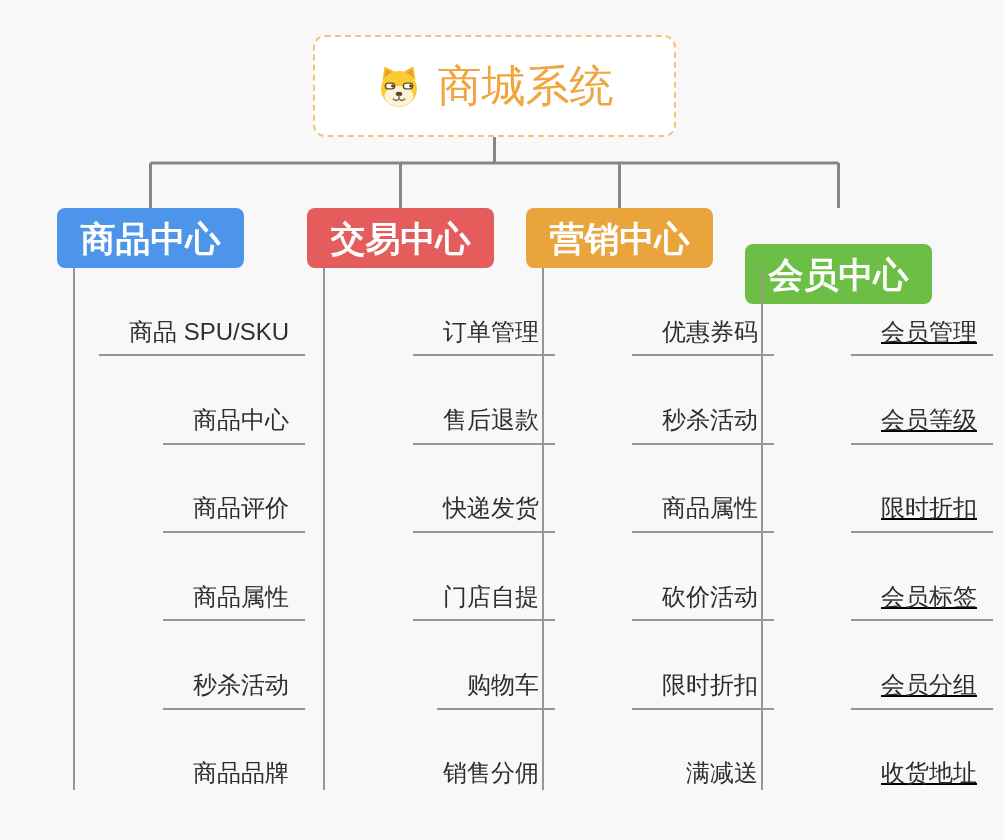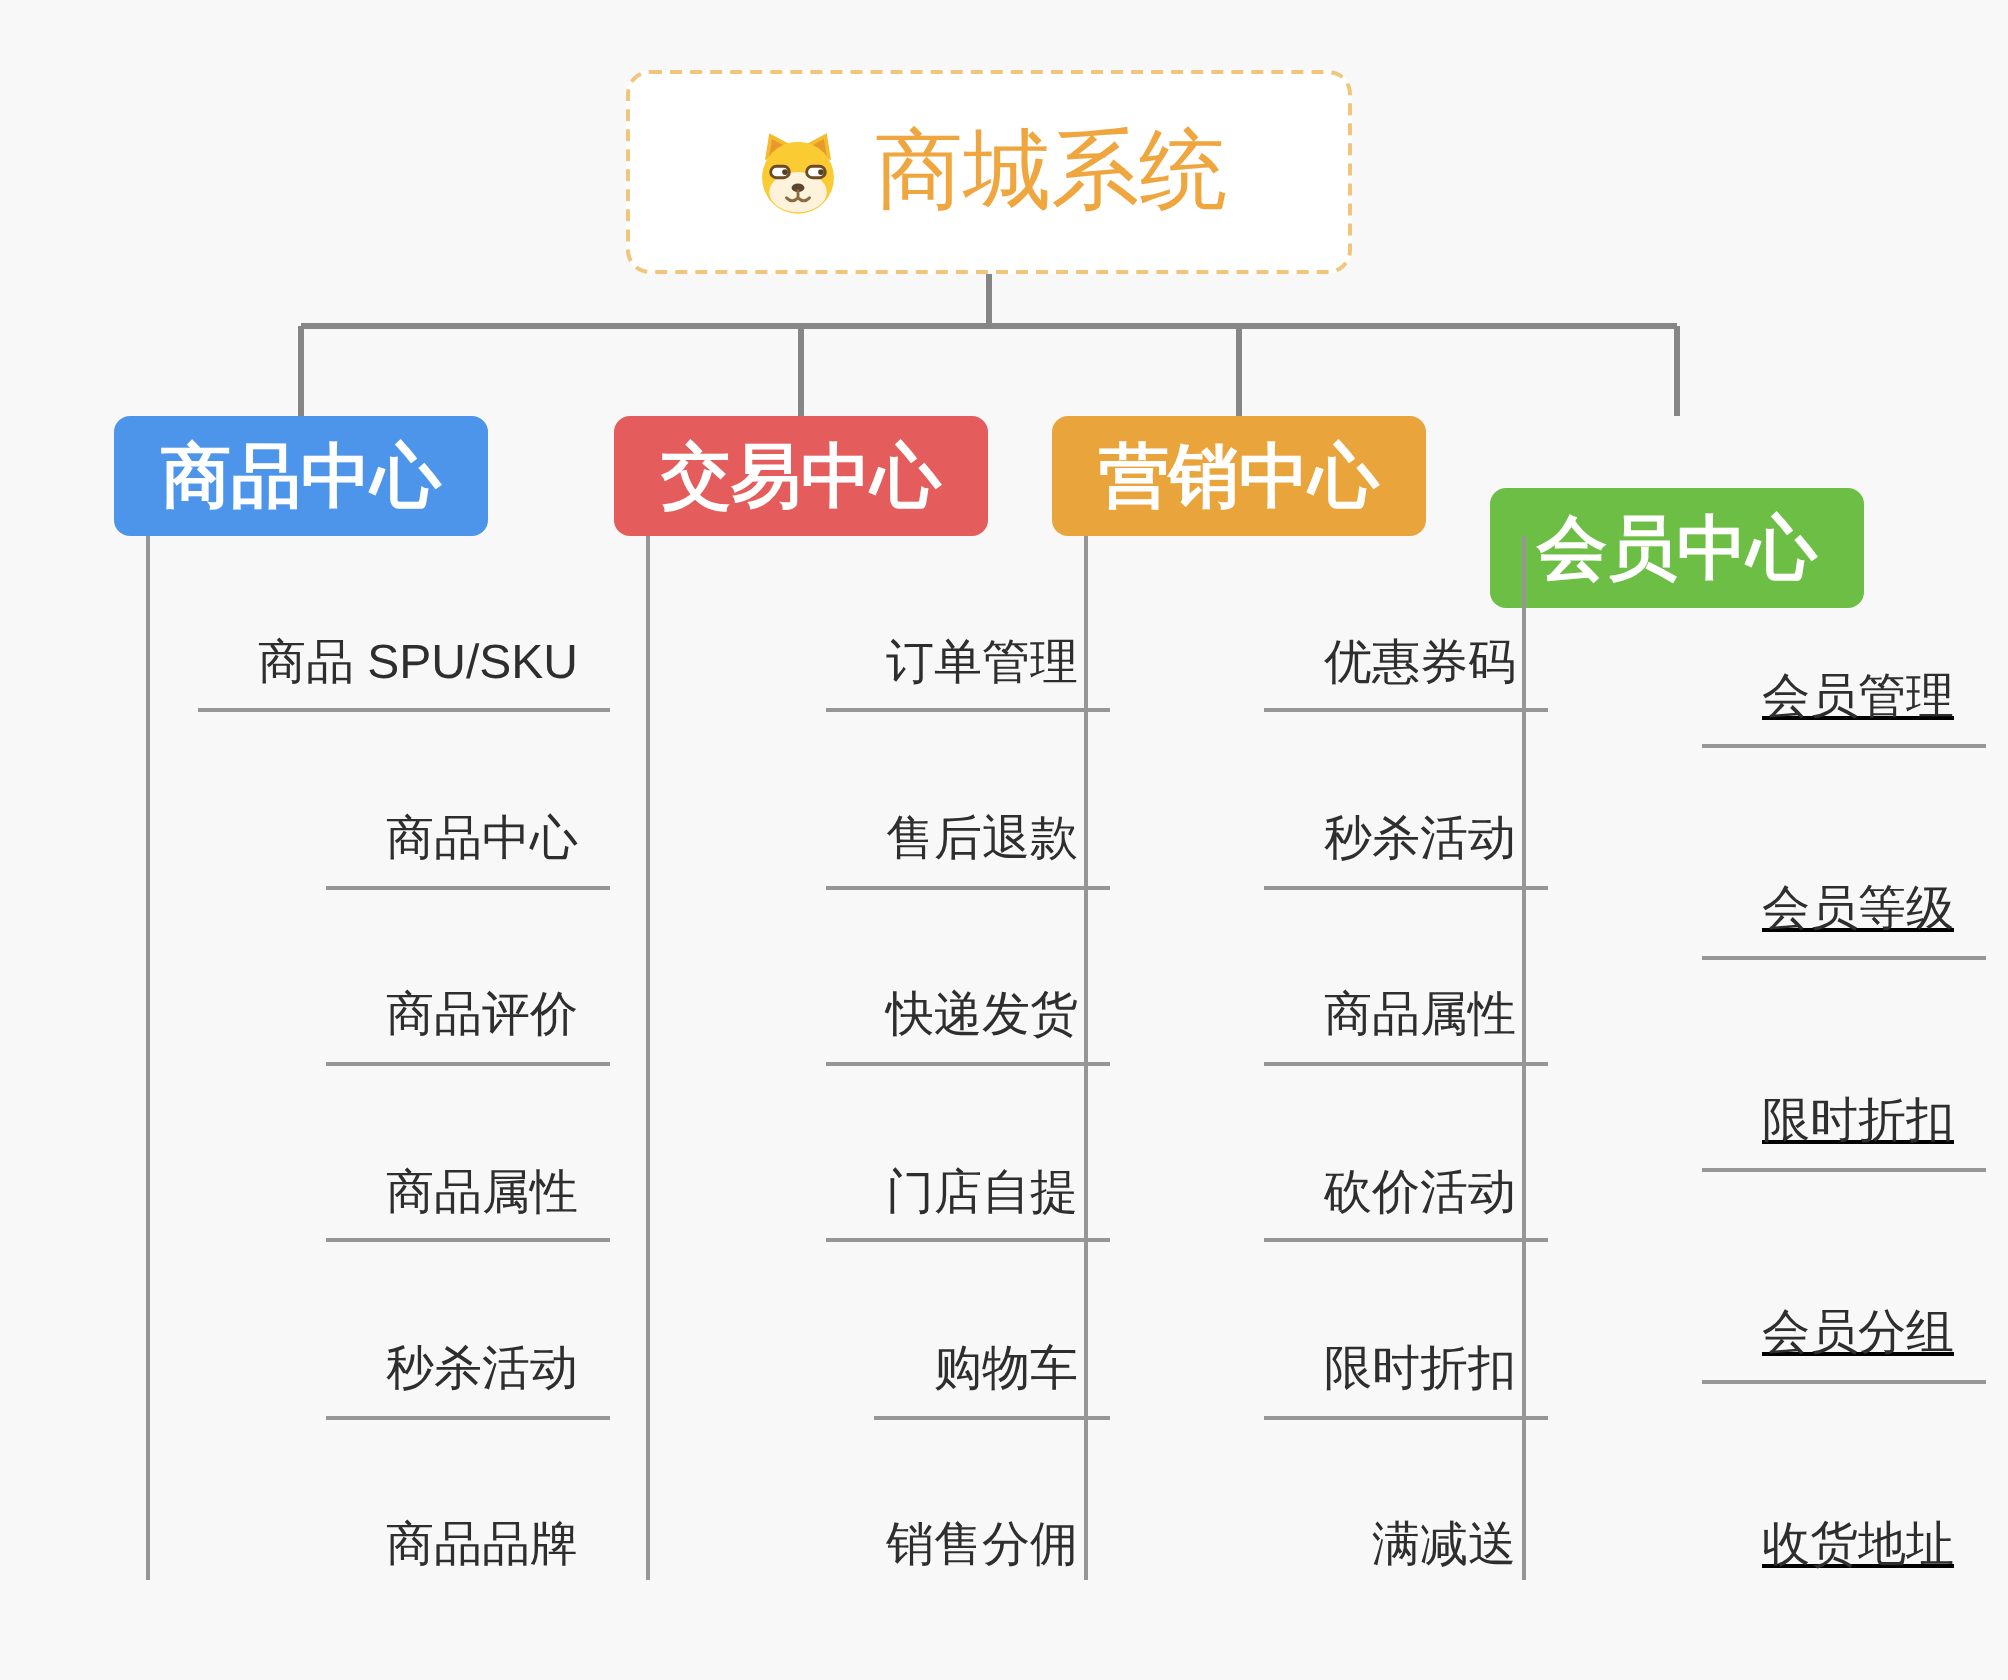--- a/index.html
+++ b/index.html
@@ -213,20 +213,23 @@
           <div class="child-item">
             <span class="child-label">会员管理</span>
           </div>
           <div class="child-item">
             <span class="child-label">会员等级</span>
           </div>
           <div class="child-item">
             <span class="child-label">限时折扣</span>
           </div>
           <div class="child-item">
+            <span class="child-label">会员标签</span>
+          </div>
+          <div class="child-item">
             <span class="child-label">会员分组</span>
           </div>
           <div class="child-item">
             <span class="child-label">收货地址</span>
           </div>
         </div>
   </div>
 </div>
 </div>
 

